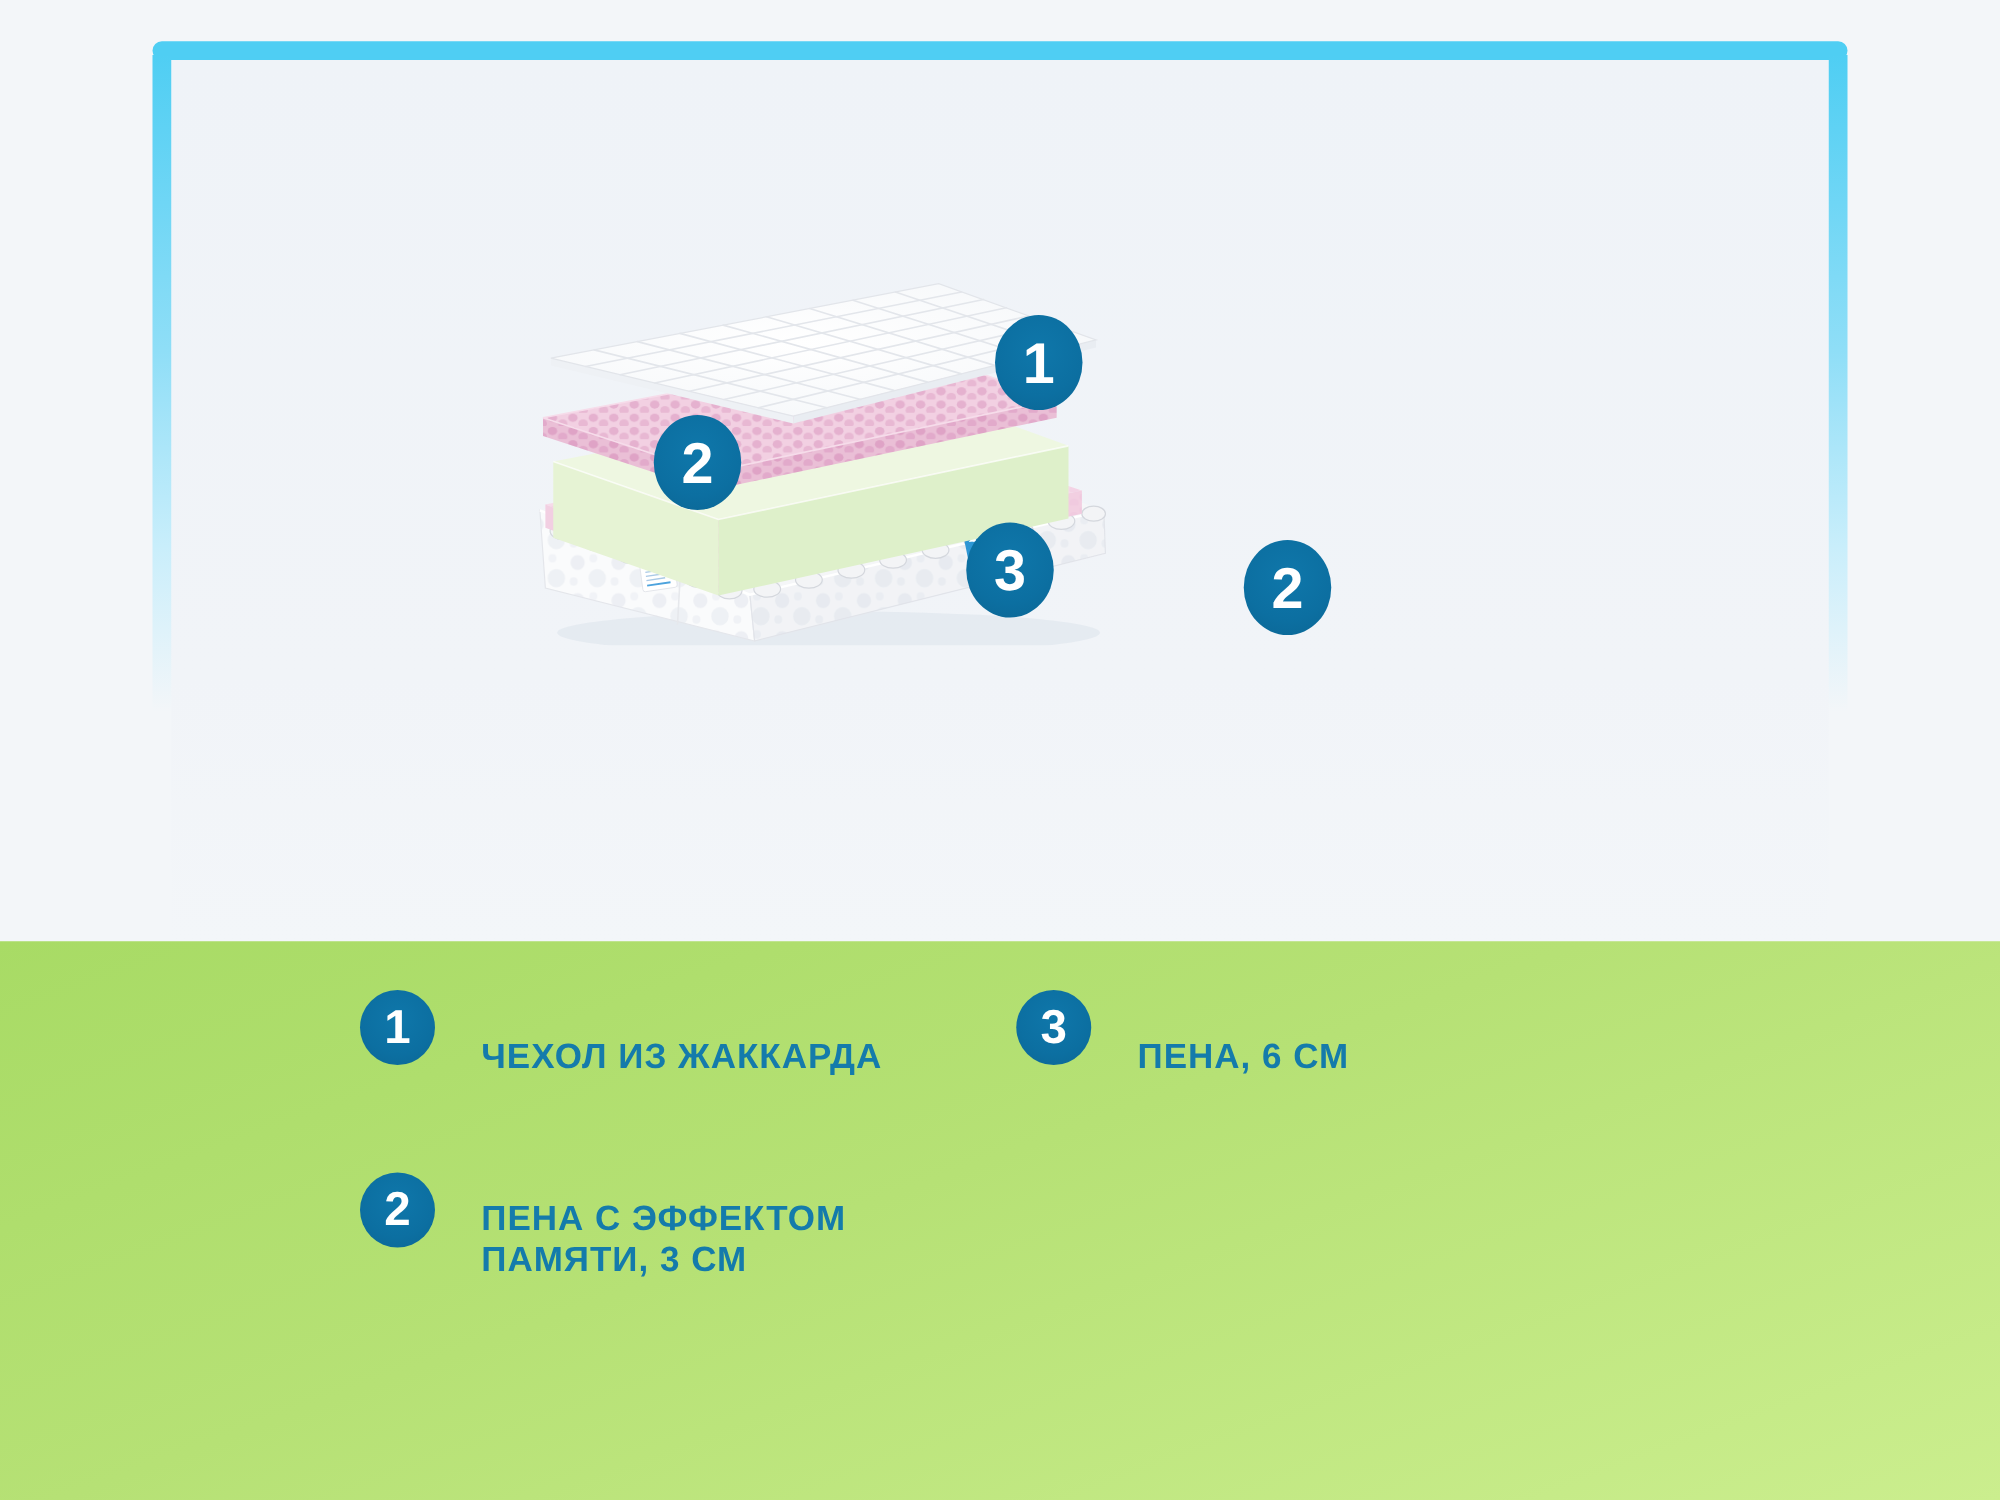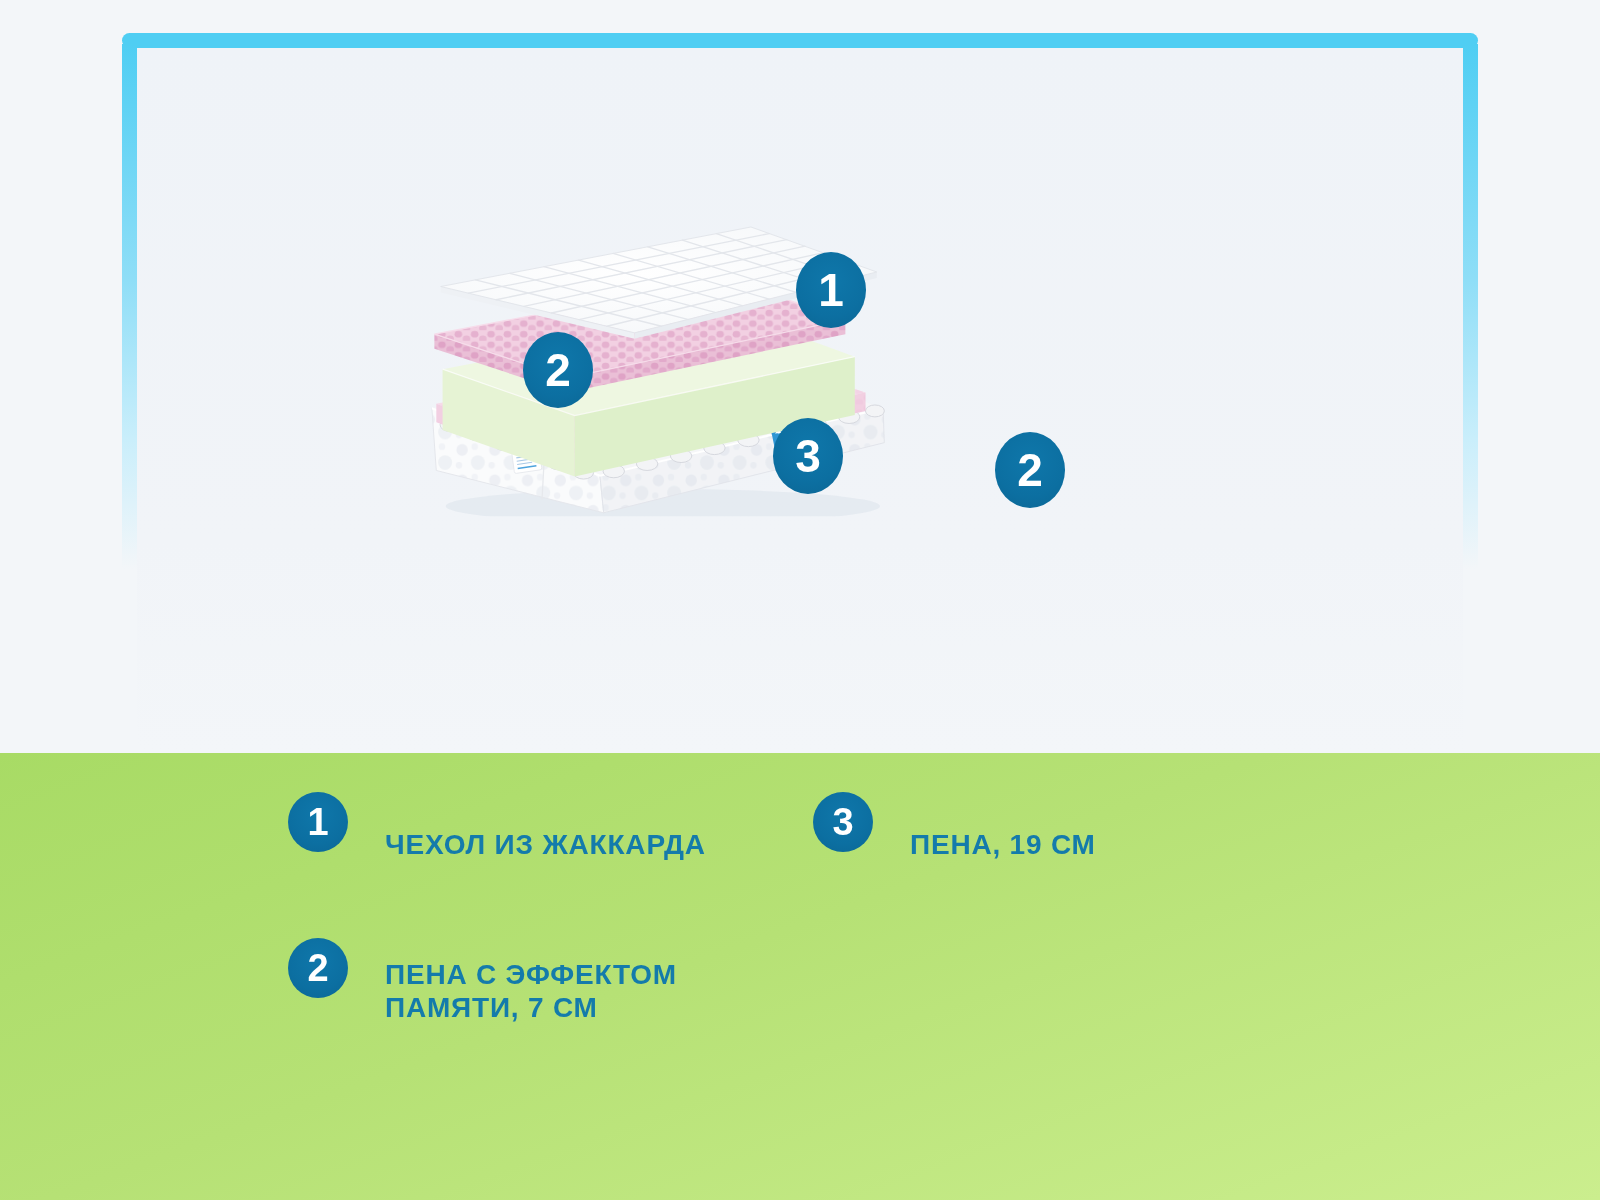--- a/index.html
+++ b/index.html
@@ -210,25 +210,25 @@
       <div class="legend-badge">
         <span>1</span>
       </div>
       <div class="legend-label">ЧЕХОЛ ИЗ ЖАККАРДА</div>
     </div>
 
     <div class="legend-item" style="left:813px;top:39px;height:60px;">
       <div class="legend-badge">
         <span>3</span>
       </div>
-      <div class="legend-label">ПЕНА, 19 СМ</div>
+      <div class="legend-label">ПЕНА, 6 СМ</div>
     </div>
 
     <div class="legend-item" style="left:288px;top:182px;height:66px;">
       <div class="legend-badge">
         <span>2</span>
       </div>
       <div class="legend-label">ПЕНА С ЭФФЕКТОМ
-ПАМЯТИ, 7 СМ</div>
+ПАМЯТИ, 3 СМ</div>
     </div>
 
   </div>
 </div>
 
 </body></html>

